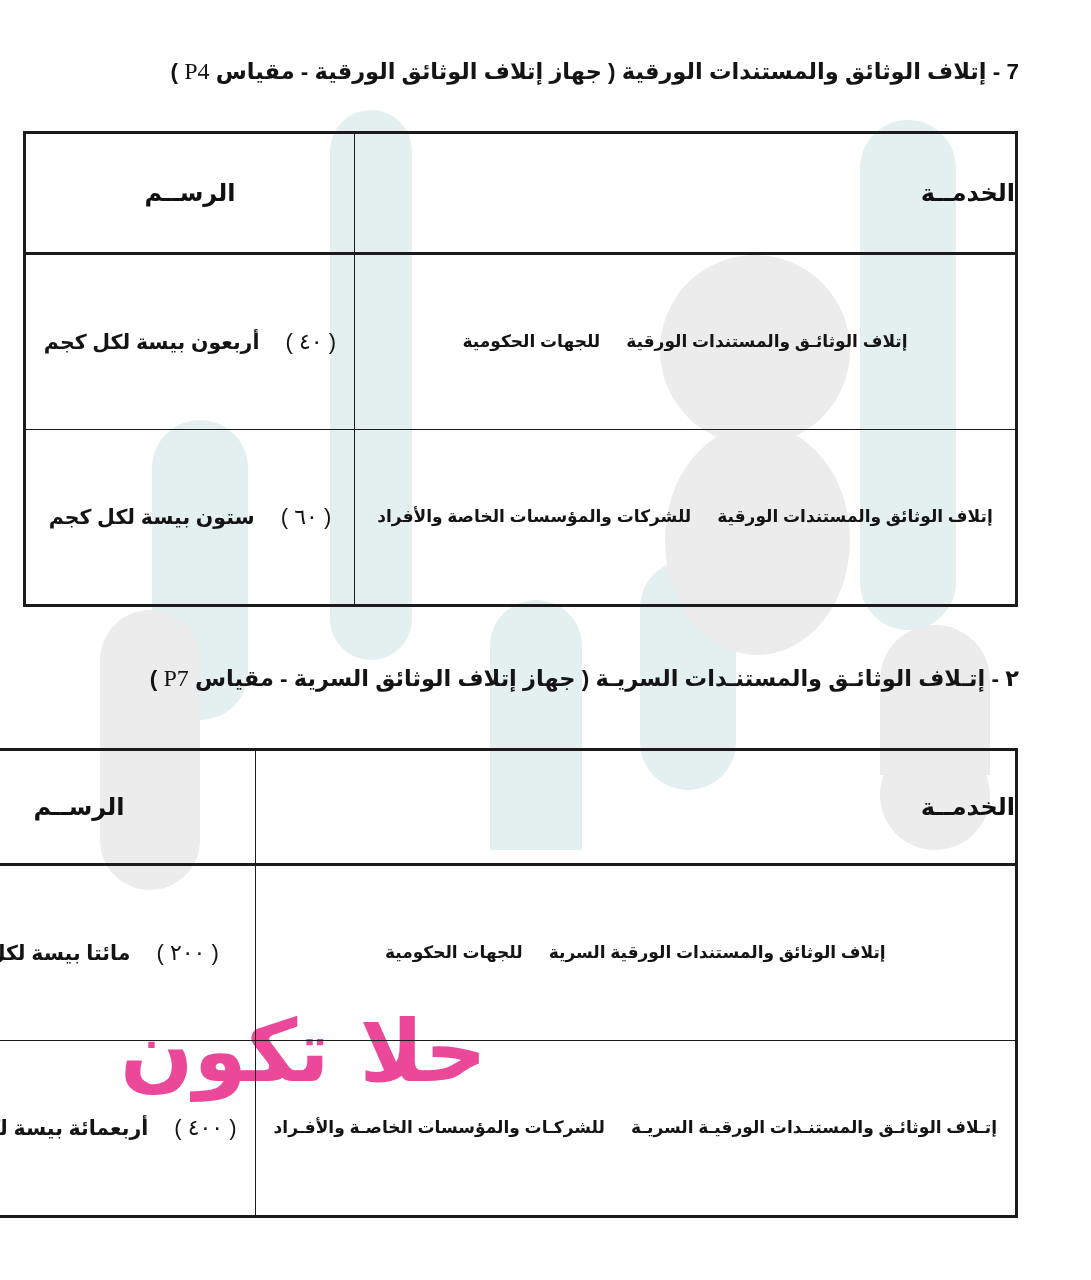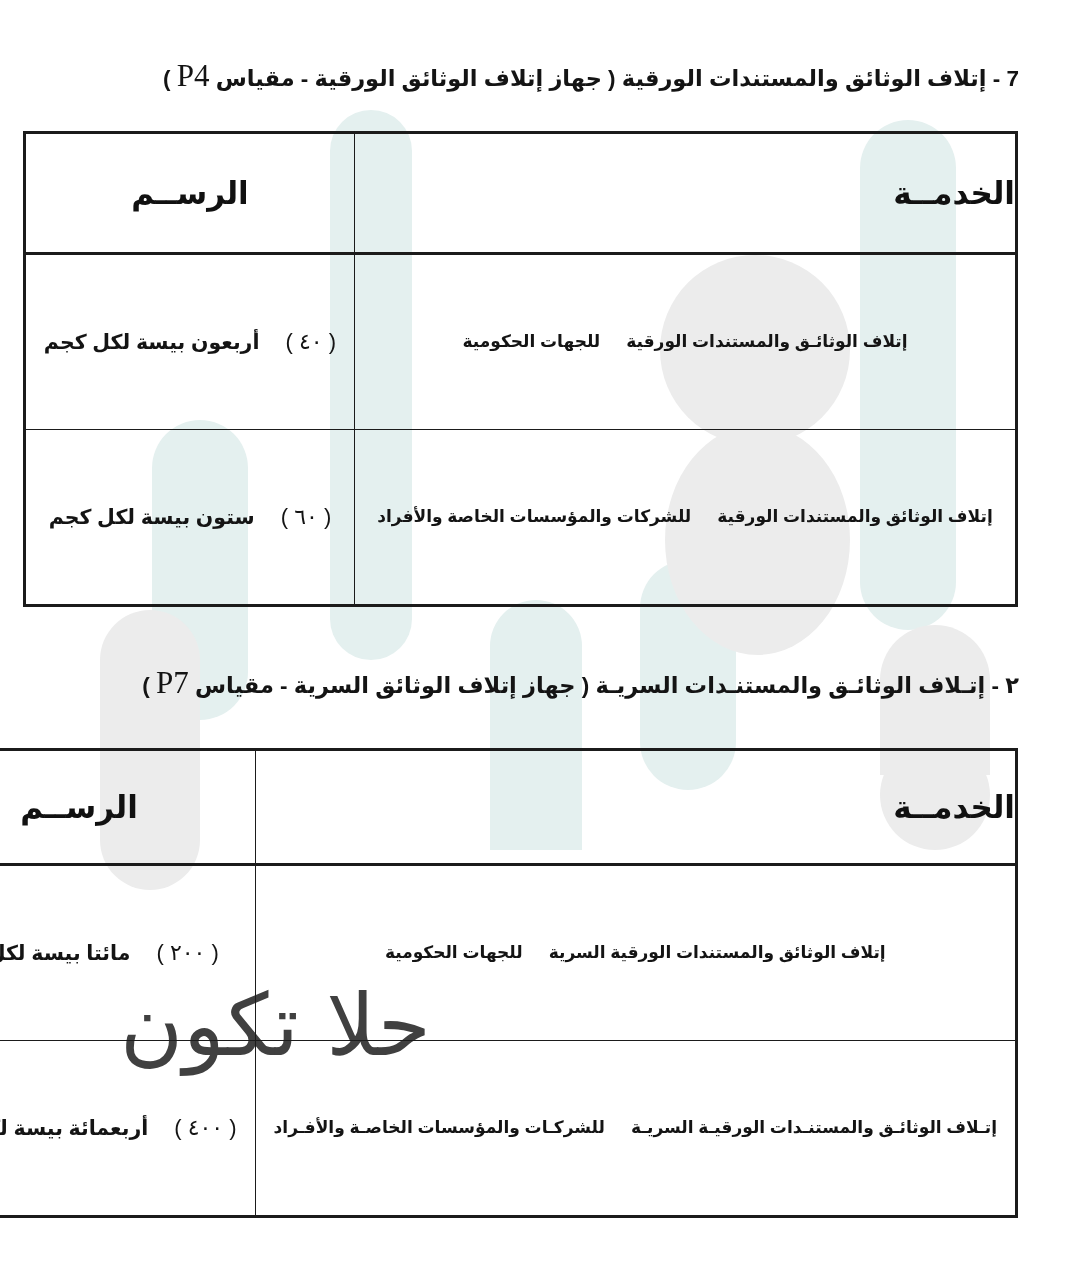--- a/index.html
+++ b/index.html
@@ -48,25 +48,26 @@
     position: absolute;
     background: #ececec;
   }
   .wm-gray-pill.round-all { border-radius: 999px; }
   .wm-gray-pill.round-top {
     border-top-left-radius: 999px;
     border-top-right-radius: 999px;
   }
   .wm-text {
     position: absolute;
-    color: #404040;
+    color: #ec4899;
     font-family: "DejaVu Sans", sans-serif;
     white-space: nowrap;
-    font-weight: 400;
+    font-weight: 700;
     letter-spacing: 4px;
+    margin-top: 26px;
   }
   #watermark-domain {
     left: 110px;
     top: 1085px;
     font-size: 96px;
     direction: ltr;
   }
   #watermark-arabic {
     left: 120px;
     top: 975px;
@@ -94,21 +95,21 @@
     font-size: 22.5px;
     font-weight: bold;
     color: #141414;
     letter-spacing: 0px;
     white-space: nowrap;
     direction: rtl;
   }
   .section-heading .latin {
     font-family: "Liberation Serif", "DejaVu Serif", serif;
     font-weight: normal;
-    font-size: 31px;
+    font-size: 24px;
   }
 
   table.fee-table {
     position: absolute;
     border-collapse: collapse;
     table-layout: fixed;
     direction: rtl;
     background: transparent;
   }
   table.fee-table td,
@@ -154,21 +155,21 @@
   }
   .cell-line.fee-amount {
     font-weight: normal;
     font-size: 22px;
     letter-spacing: 2px;
   }
   .cell-line.fee-words {
     font-size: 20.5px;
   }
   .header-label {
-    font-size: 31px;
+    font-size: 24px;
     font-weight: bold;
     color: #111;
     direction: rtl;
   }
 
   
   #section-1 { top: 0; height: 640px; }
   #section-1 .section-heading { top: 58px; }
   #section-1 .fee-table { top: 131px; right: 73px; }
   #section-1 thead th { height: 118px; }

